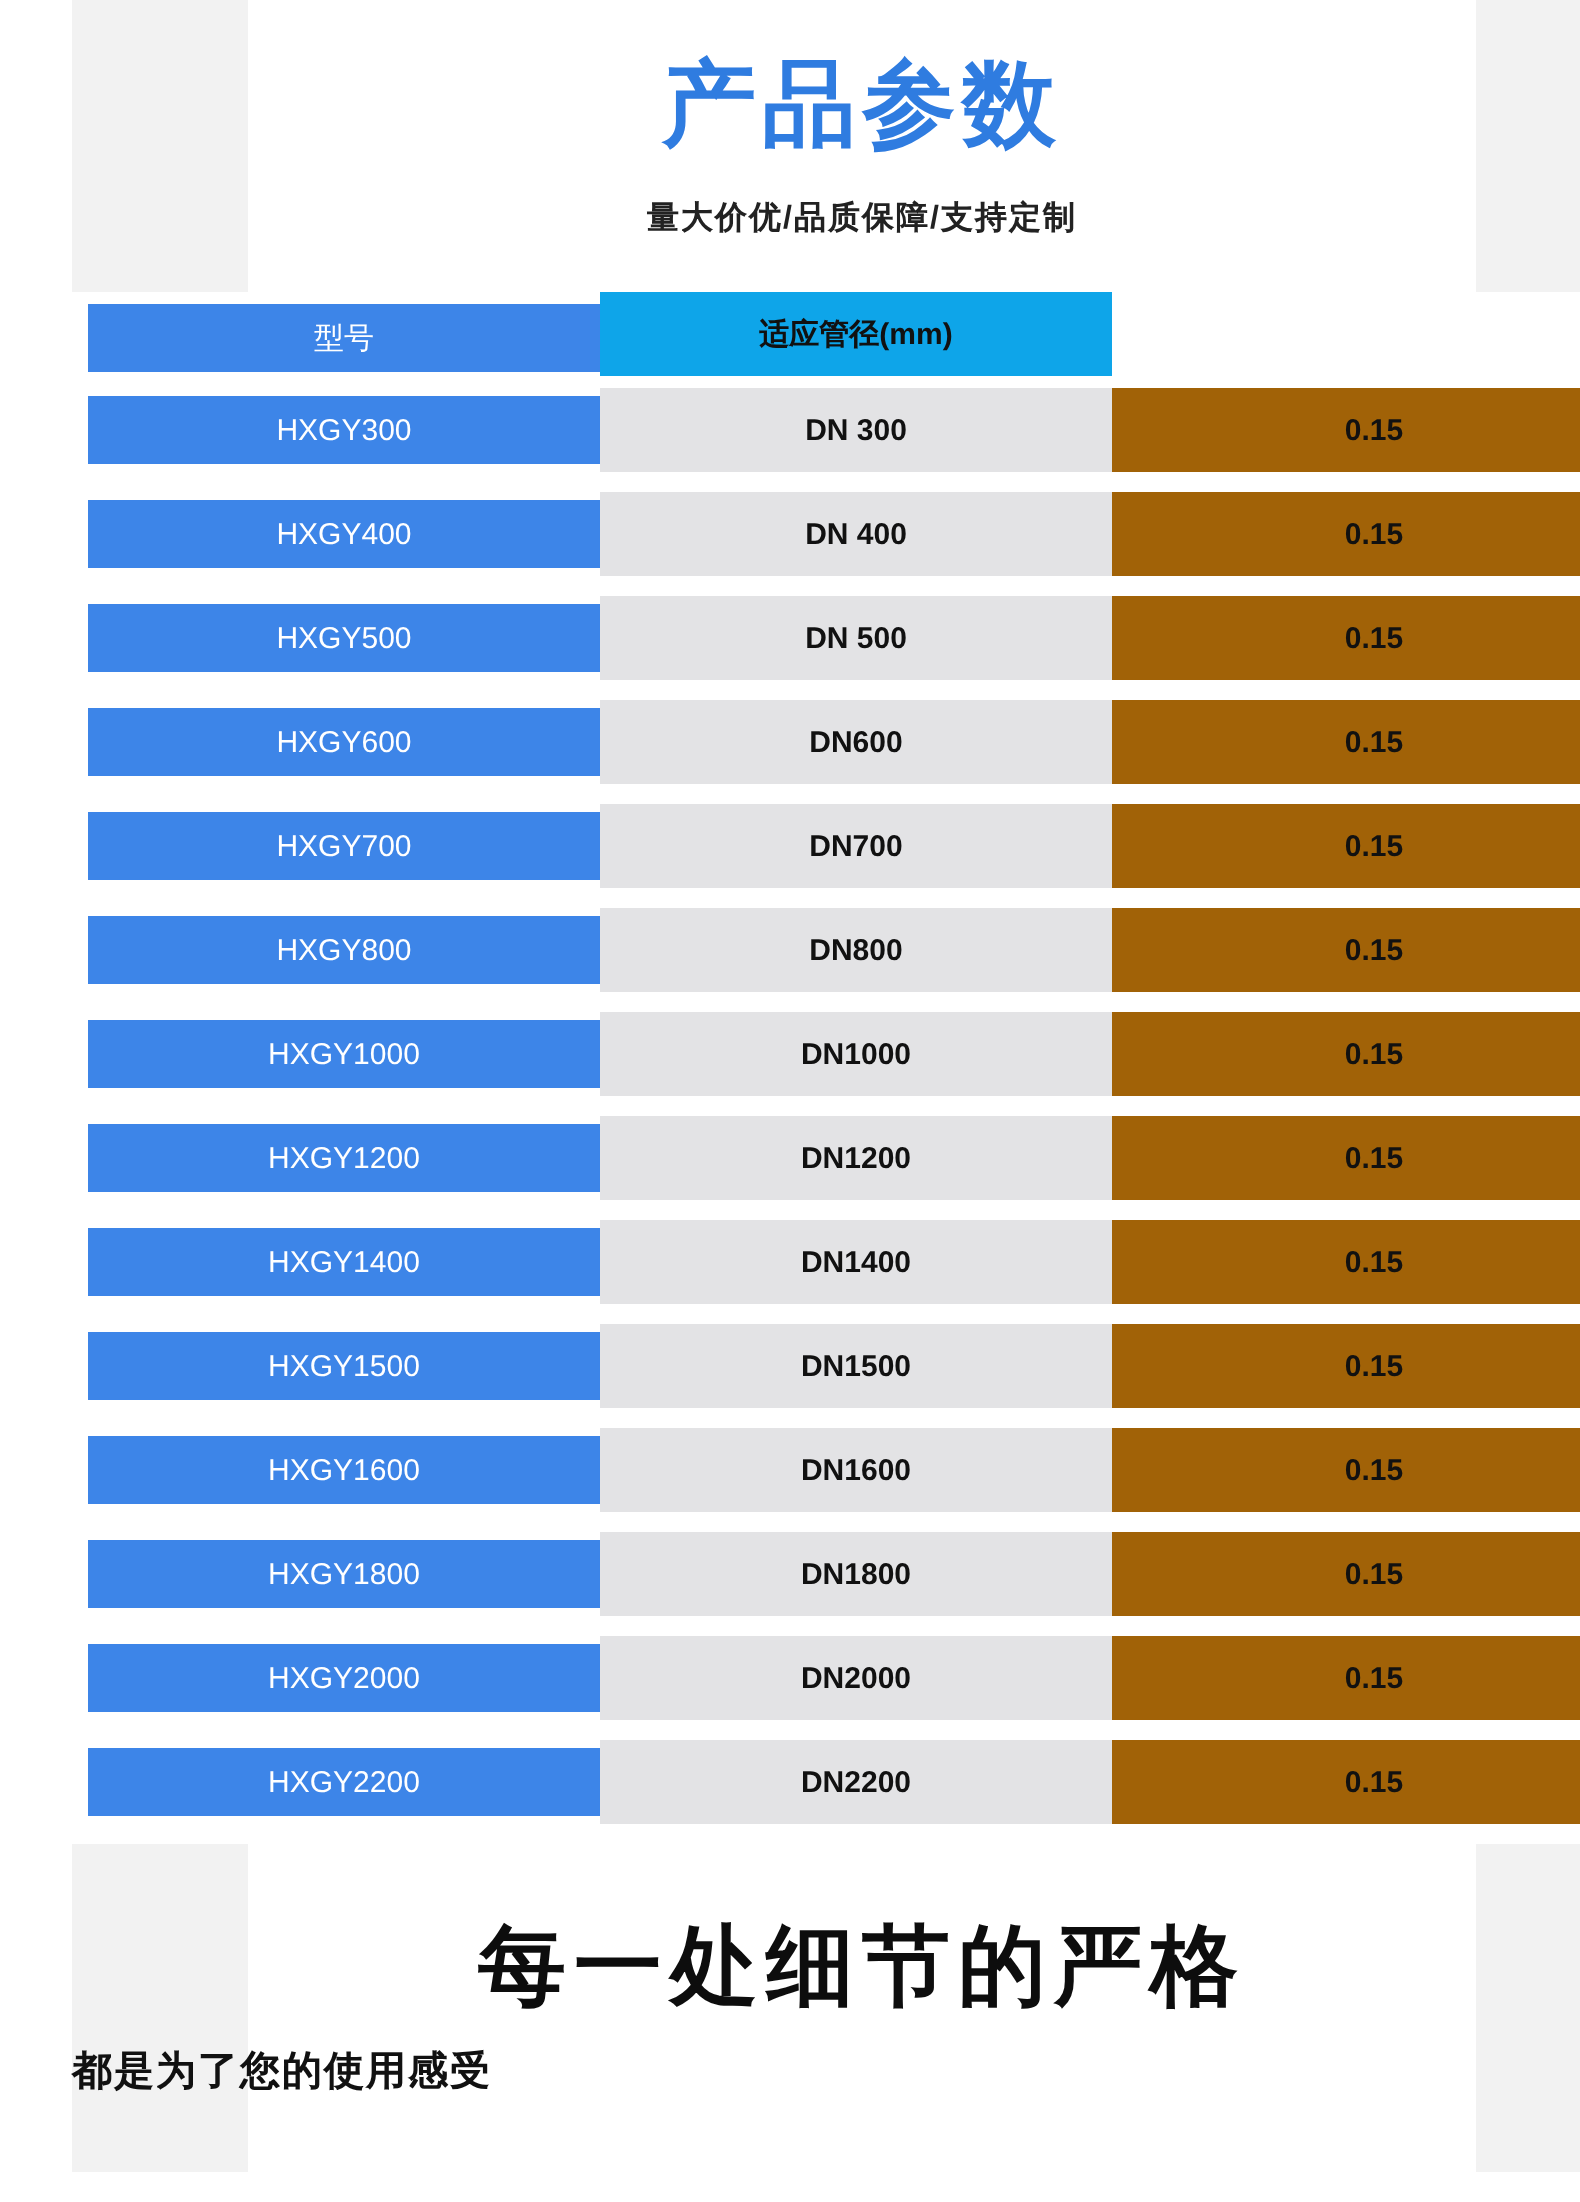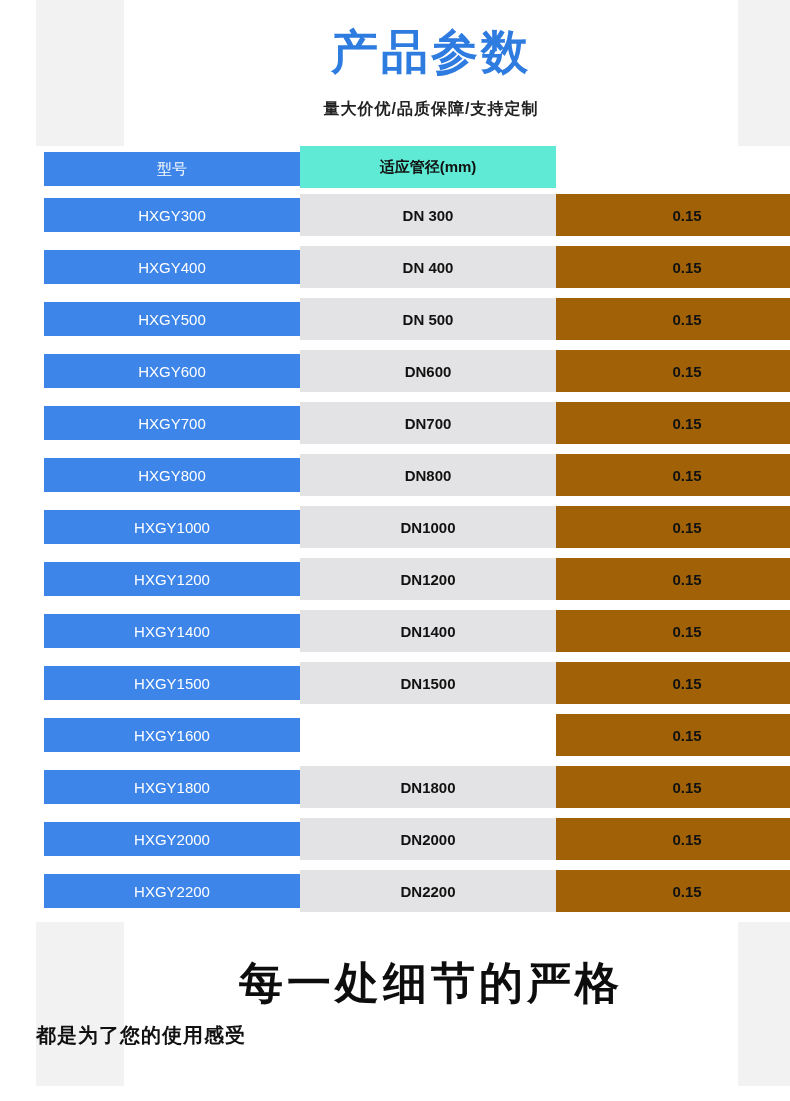--- a/index.html
+++ b/index.html
@@ -148,21 +148,21 @@
     align-items: center;
     justify-content: center;
     font-size: 15px;
   }
   .header-wrap .gray-a {
     position: absolute;
     left: 264px;
     top: 0px;
     width: 256px;
     height: 42px;
-    background: #5eead4;
+    background: #0ea5e9;
     display: flex;
     align-items: center;
     justify-content: center;
     font-size: 15px;
     font-weight: bold;
     color: #111111;
   }
   .header-wrap .gray-b {
     position: absolute;
     left: 520px;
@@ -307,20 +307,21 @@
     </div>
 
     <div class="row-wrap">
       <div class="blue">HXGY1500</div>
       <div class="gray-a">DN1500</div>
       <div class="gray-b">0.15</div>
     </div>
 
     <div class="row-wrap">
       <div class="blue">HXGY1600</div>
+      <div class="gray-a">DN1600</div>
       <div class="gray-b">0.15</div>
     </div>
 
     <div class="row-wrap">
       <div class="blue">HXGY1800</div>
       <div class="gray-a">DN1800</div>
       <div class="gray-b">0.15</div>
     </div>
 
     <div class="row-wrap">

